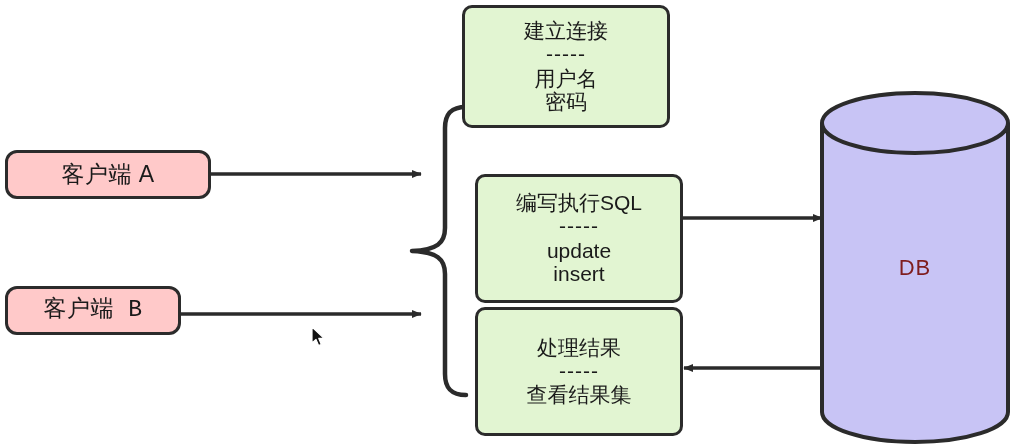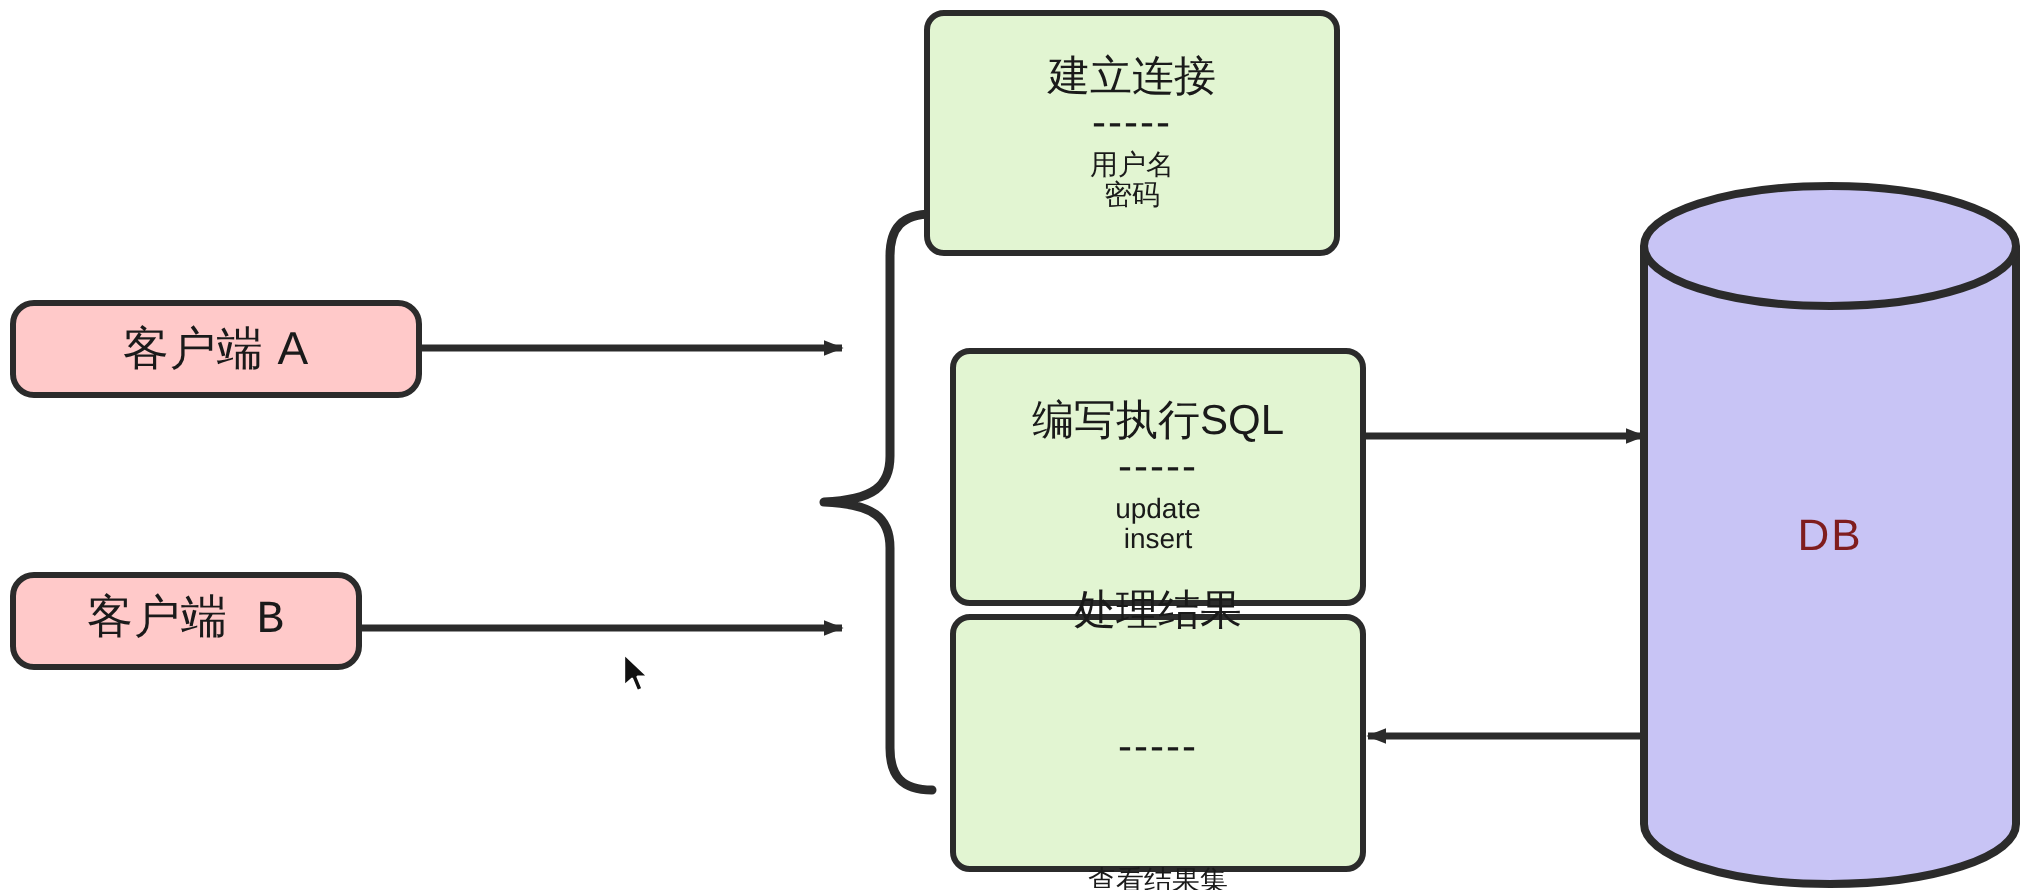--- a/index.html
+++ b/index.html
@@ -48,21 +48,21 @@
     font-size: 21px;
     padding-bottom: 1px;
   }
   .step-sep {
     font-size: 21px;
     letter-spacing: 1px;
     line-height: 0.9;
     padding: 1px 0 3px 0;
   }
   .step-line {
-    font-size: 14px;
+    font-size: 21px;
   }
   .db-label {
     position: absolute;
     color: #7f1d1d;
     font-size: 22px;
     left: 822px;
     top: 255px;
     width: 186px;
     text-align: center;
     letter-spacing: 1px;
@@ -125,21 +125,21 @@
   <div class="step-line">密码</div>
 </div>
 
 <div class="node step-node" style="left:475px; top:174px; width:208px; height:129px;">
   <div class="step-title">编写执行SQL</div>
   <div class="step-sep">-----</div>
   <div class="step-line">update</div>
   <div class="step-line">insert</div>
 </div>
 
-<div class="node step-node" style="left:475px; top:307px; width:208px; height:129px;gap:46px;">
+<div class="node step-node" style="left:475px; top:307px; width:208px; height:129px;">
   <div class="step-title">处理结果</div>
   <div class="step-sep">-----</div>
   <div class="step-line">查看结果集</div>
 </div>
 
 <div class="db-label">DB</div>
 
 <svg class="cursor" viewBox="0 0 16 22" xmlns="http://www.w3.org/2000/svg">
   <path d="M1,1 L1,17 L5,13.4 L7.6,19.6 L10.3,18.4 L7.8,12.4 L13,12.3 Z" fill="#111111" stroke="#ffffff" stroke-width="1.2" stroke-linejoin="round"></path>
 </svg>

